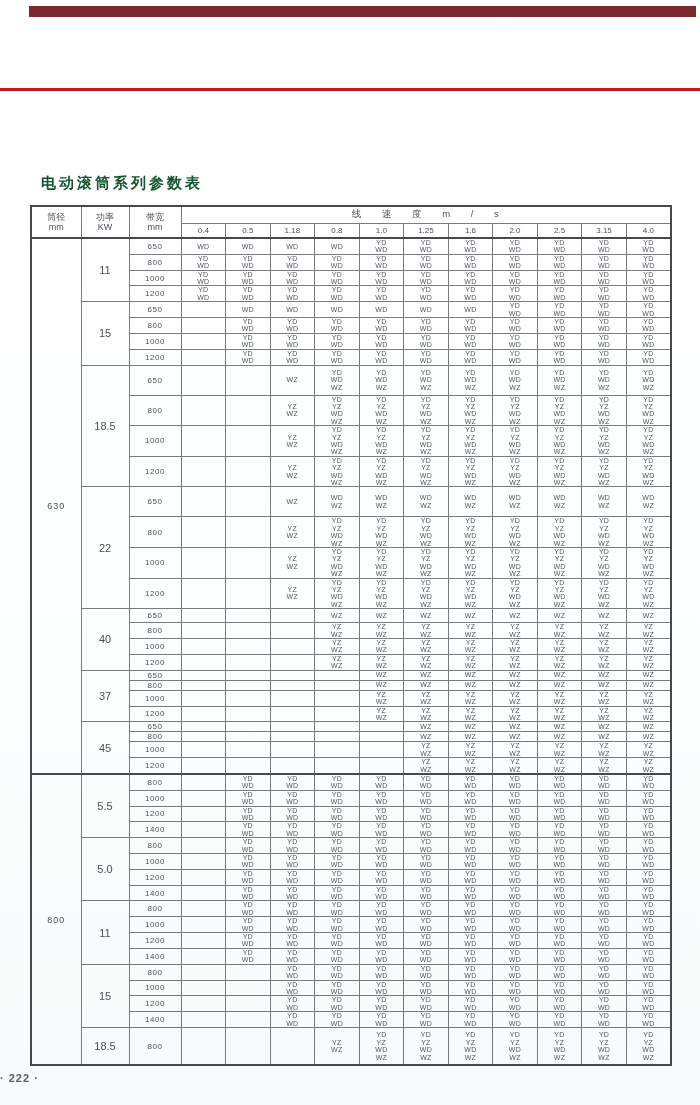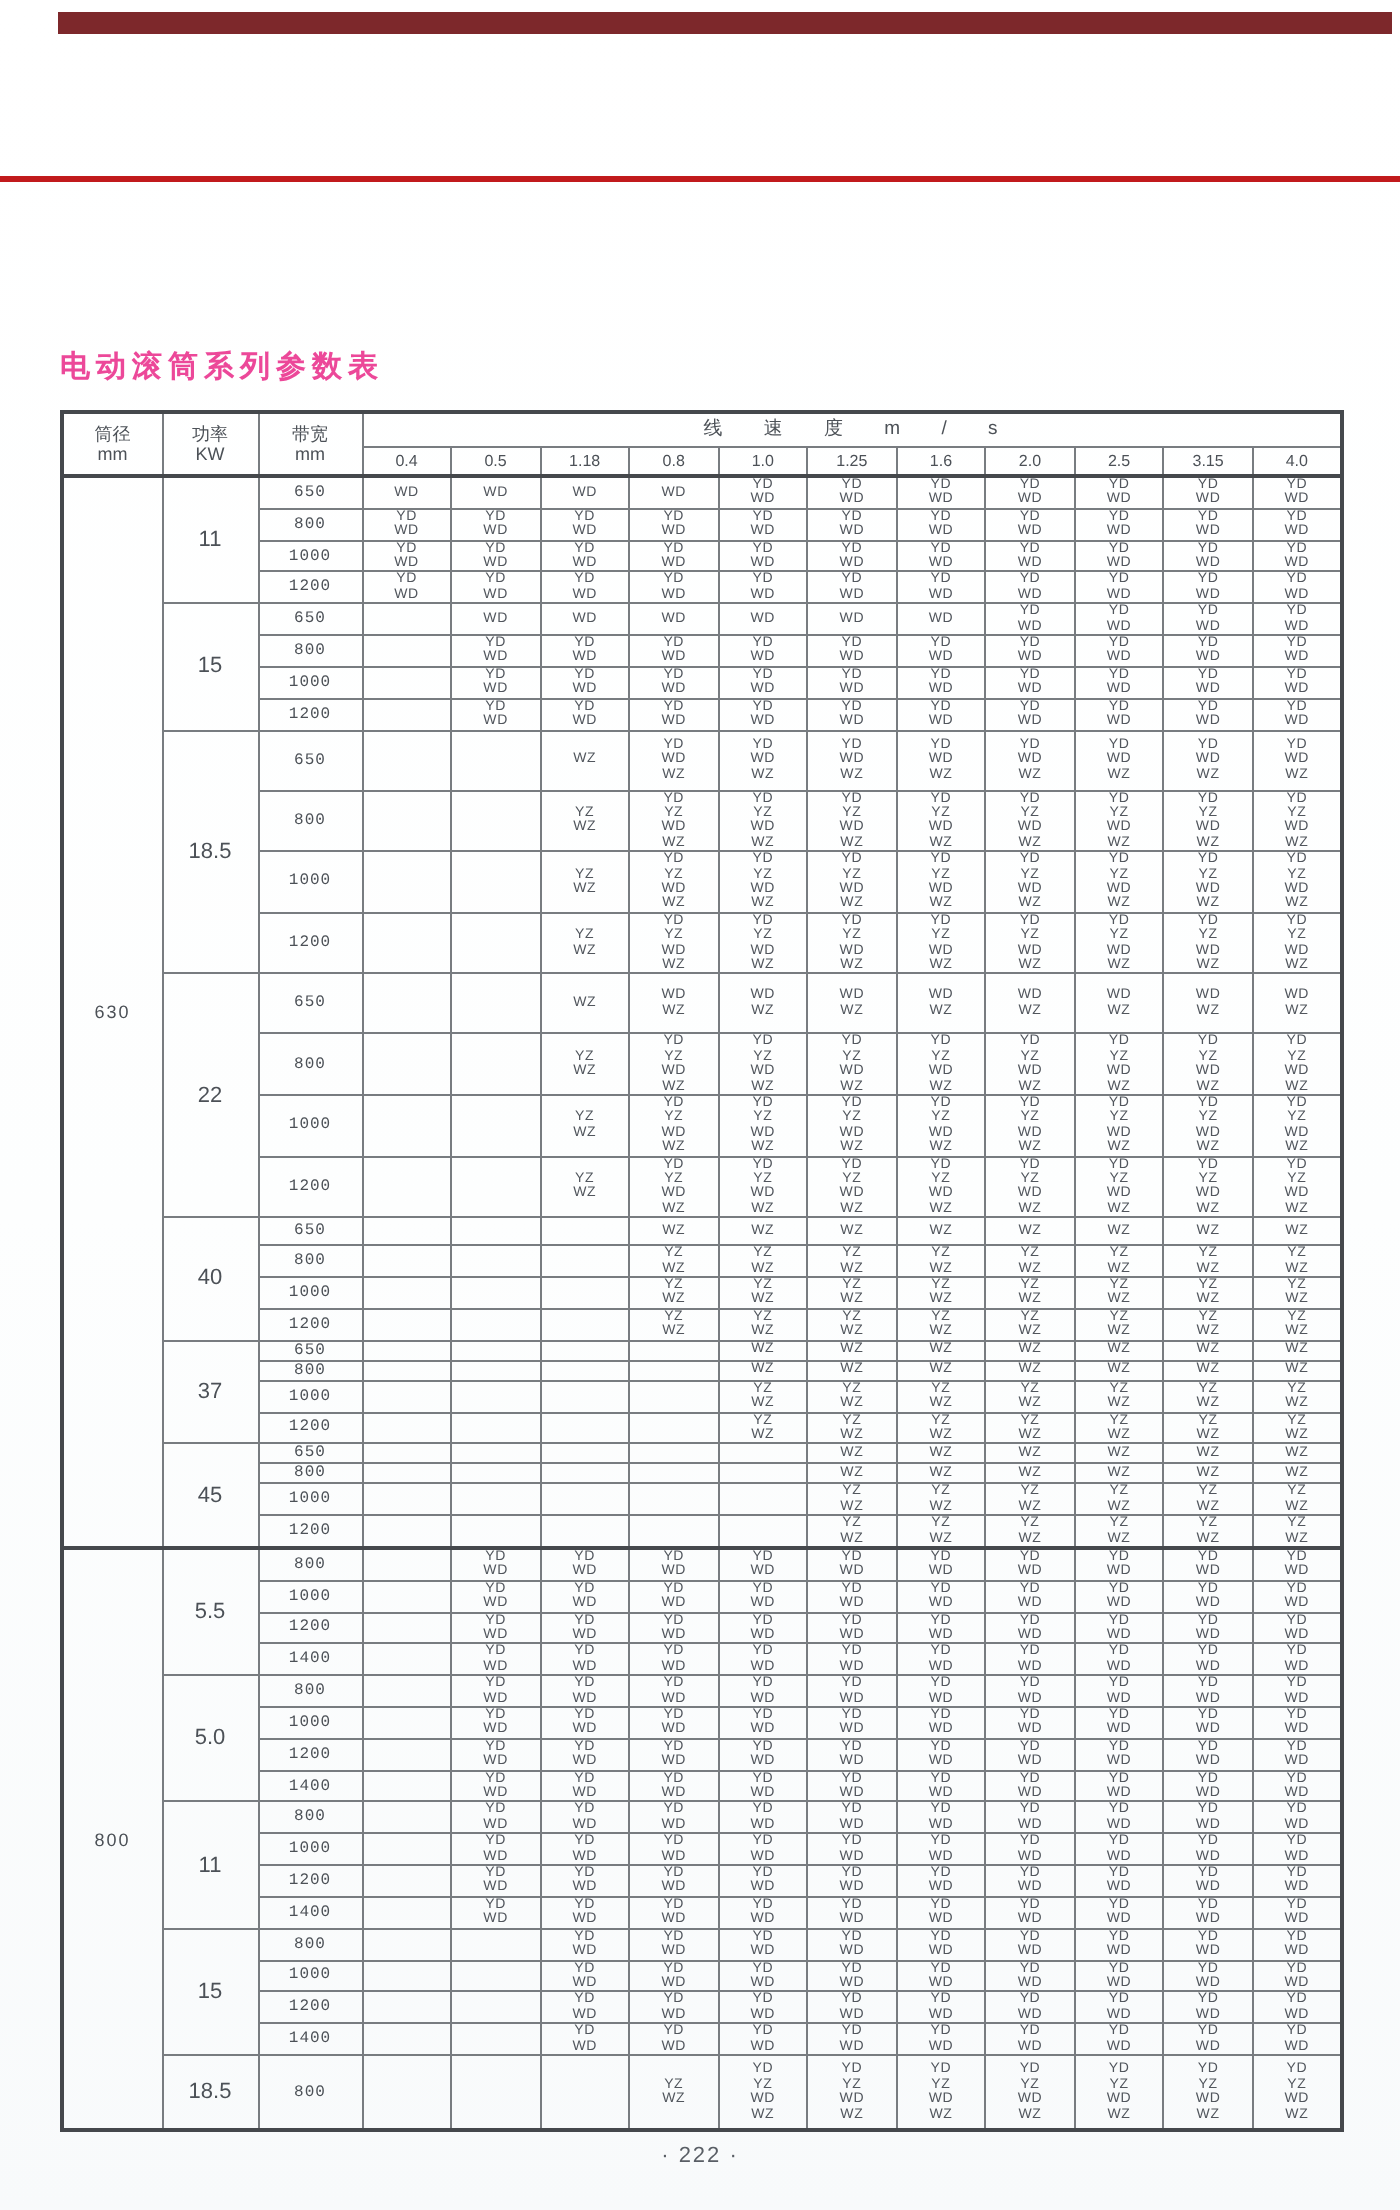--- a/index.html
+++ b/index.html
@@ -5,22 +5,22 @@
   html,body{margin:0;padding:0;}
   body{
     width:700px;height:1105px;position:relative;overflow:hidden;
     background:linear-gradient(180deg,#ffffff 0%,#fdfefe 55%,#f8fafb 100%);
     font-family:"Liberation Sans","DejaVu Sans",sans-serif;
     -webkit-font-smoothing:antialiased;
   }
   .accent-bar{position:absolute;left:29px;top:6px;width:667px;height:11px;background:#7d282b;}
   .red-rule{position:absolute;left:0;top:88px;width:700px;height:3px;background:#c11a1c;}
   .page-title{
-    position:absolute;left:30px;top:174px;
-    font-size:15px;font-weight:bold;color:#ec4899;letter-spacing:3px;
+    position:absolute;left:41px;top:174px;
+    font-size:15px;font-weight:bold;color:#14532d;letter-spacing:3px;
   }
   .table-wrap{position:absolute;left:30px;top:205px;width:642px;}
   table{
     border-collapse:collapse;table-layout:fixed;width:642px;
     border:2px solid #45484c;
   }
   th,td{
     border:1px solid #787c80;padding:0;margin:0;
     text-align:center;vertical-align:middle;color:#51565d;
     overflow:hidden;white-space:nowrap;
@@ -30,27 +30,27 @@
   tr.h2{height:15px;}
   tr.h2 th{font-size:8px;margin-left:48px;}
   th.head-stack div{line-height:10px;font-size:9px;}
   th.speed-title{font-size:9.5px;word-spacing:16px;letter-spacing:1px;}
   tr.r-n{height:14px;}
   tr.r-t{height:8px;}
   tr.r-L{height:30px;}
   tr.r-XL{height:38px;}
   td.diam-cell{font-size:9px;letter-spacing:1px;color:#4c5157;}
   td.power-cell{font-size:11px;color:#4c5157;}
-  td.width-cell{font-size:8px;letter-spacing:0.5px;color:#4c5157;font-family:Liberation Mono, monospace;}
+  td.width-cell{font-size:8px;letter-spacing:0.5px;color:#4c5157;}
   td.code-cell{font-size:7px;line-height:7.4px;}
   .code{display:block;font-size:7px;line-height:7.4px;letter-spacing:0.3px;}
   tr.sec-top td{border-top:2px solid #45484c;}
   .page-number{
-    position:absolute;left:0;top:1072px;width:700px;text-align:center;
-    font-size:11px;color:#595e65;letter-spacing:1px;
+    position:absolute;left:0;top:1072px;width:700px;
+    font-size:11px;color:#595e65;letter-spacing:1px;font-weight:bold;
   }
 </style>
 </head>
 <body>
 
 <div class="accent-bar"></div>
 <div class="red-rule"></div>
 
 <div class="page-title">电动滚筒系列参数表</div>
 

